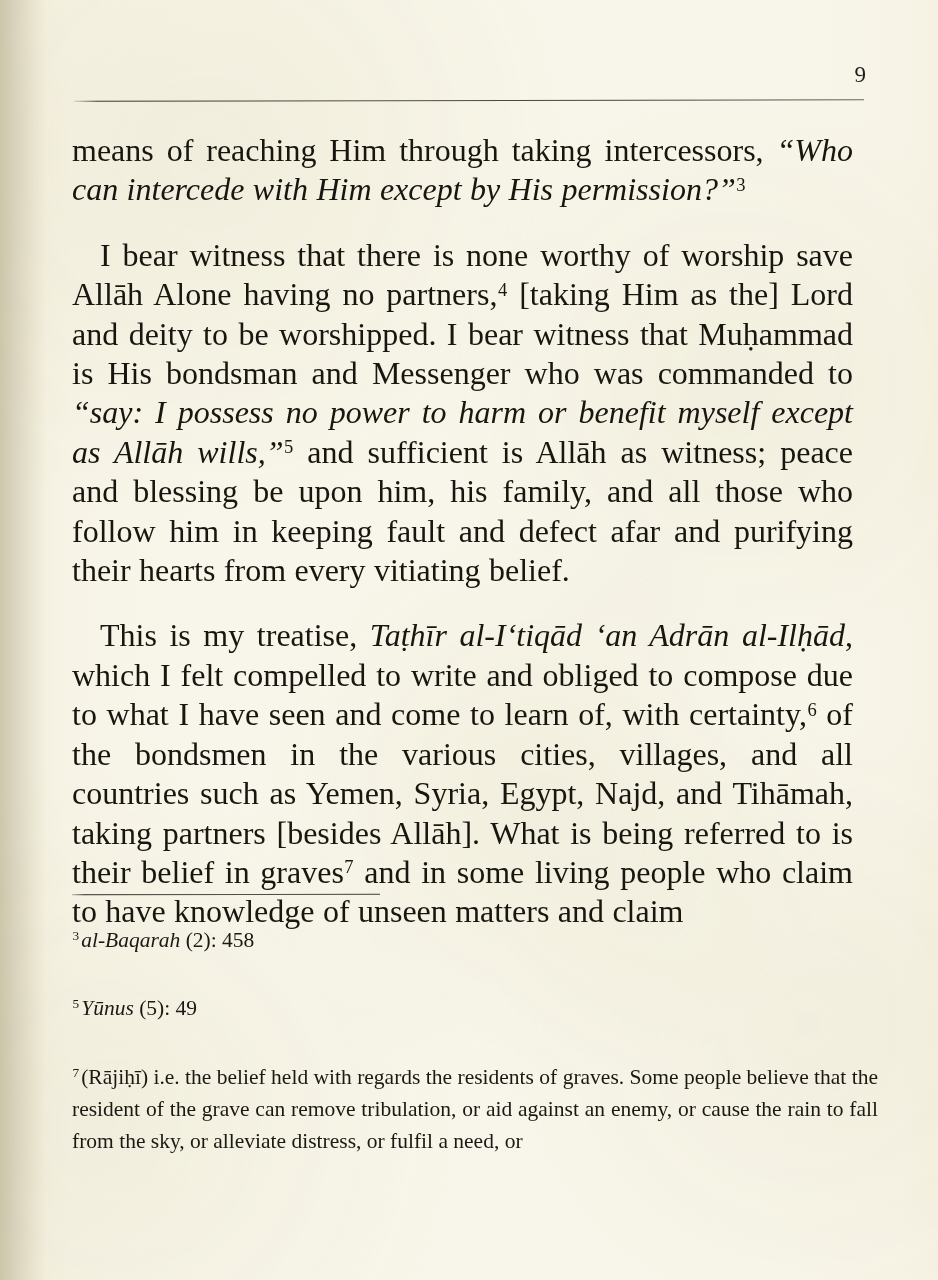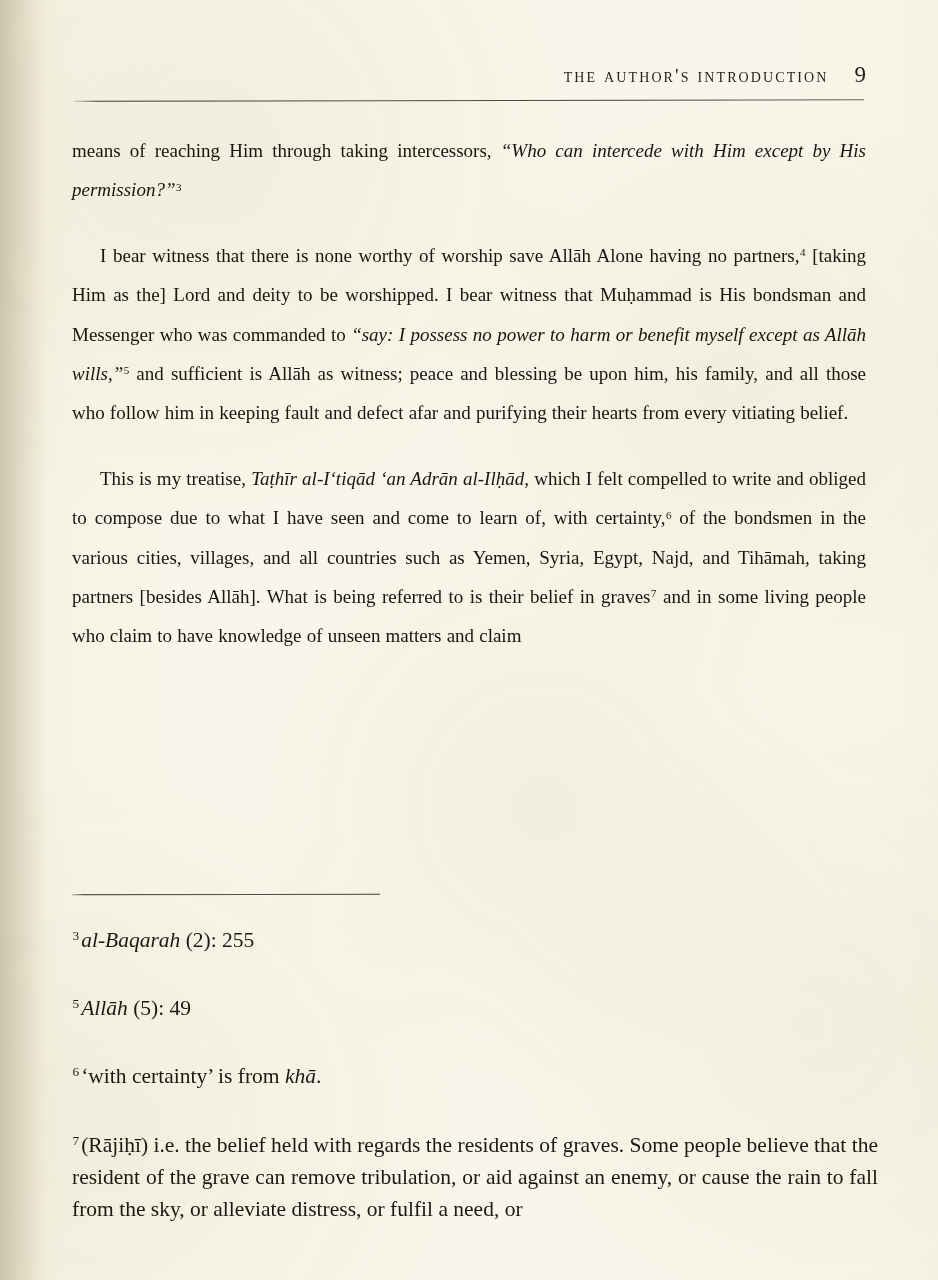--- a/index.html
+++ b/index.html
@@ -105,22 +105,22 @@
   }
 
   
   .body-block {
     position: absolute;
     top: 131px;
     left: 0;
     width: 794px;
   }
   p.para {
-    margin: 0 0 26px 0;
-    font-size: 19px;
+    margin: 0 13px 26px 0;
+    font-size: 32px;
     line-height: 39.4px;
     text-align: justify;
     text-align-last: left;
     color: #17160f;
     word-spacing: .4px;
   }
   p.para.indent { text-indent: 28px; font-family: Liberation Serif, serif; }
   p.para em { font-style: italic; }
   sup {
     font-size: .58em;
@@ -172,35 +172,33 @@
     margin-right: 2px;
   }
 </style>
 </head>
 <body>
 
 <div class="page">
   <div class="content">
 
     <div class="runhead">
-      <span class="runhead-title">THE AUTHOR'S INTRODUCTION</span>
       <span class="runhead-folio">9</span>
     </div>
 
     <div class="rule-head"></div>
 
     <div class="body-block" id="body-block">
         <p class="para"><span>means of reaching Him through taking intercessors, </span><em>“Who can intercede with Him except by His permission?”</em><sup>3</sup></p>
         <p class="para indent"><span>I bear witness that there is none worthy of worship save Allāh Alone having no partners,</span><sup>4</sup><span> [taking Him as the] Lord and deity to be worshipped. I bear witness that Muḥammad is His bondsman and Messenger who was commanded to </span><em>“say: I possess no power to harm or benefit myself except as Allāh wills,”</em><sup>5</sup><span> and sufficient is Allāh as witness; peace and blessing be upon him, his family, and all those who follow him in keeping fault and defect afar and purifying their hearts from every vitiating belief.</span></p>
         <p class="para indent"><span>This is my treatise, </span><em>Taṭhīr al-I‘tiqād ‘an Adrān al-Ilḥād</em><span>, which I felt compelled to write and obliged to compose due to what I have seen and come to learn of, with certainty,</span><sup>6</sup><span> of the bondsmen in the various cities, villages, and all countries such as Yemen, Syria, Egypt, Najd, and Tihāmah, taking partners [besides Allāh]. What is being referred to is their belief in graves</span><sup>7</sup><span> and in some living people who claim to have knowledge of unseen matters and claim</span></p>
       </div>
 
     <div class="rule-foot"></div>
 
     <div class="footnotes" id="footnotes-block">
-        <p class="fn"><sup>3</sup><em>al-Baqarah</em><span> (2): 255</span></p>
-        <p class="fn"><sup>5</sup><em>Allāh</em><span> (5): 49</span></p>
-        <p class="fn"><sup>6</sup><span>‘with certainty’ is from </span><em>khā</em><span>.</span></p>
+        <p class="fn"><sup>3</sup><em>al-Baqarah</em><span> (2): 458</span></p>
+        <p class="fn"><sup>5</sup><em>Yūnus</em><span> (5): 49</span></p>
         <p class="fn last"><sup>7</sup><span>(Rājiḥī) i.e. the belief held with regards the residents of graves. Some people believe that the resident of the grave can remove tribulation, or aid against an enemy, or cause the rain to fall from the sky, or alleviate distress, or fulfil a need, or</span></p>
       </div>
 
   </div>
 </div>
 
 </body></html>

